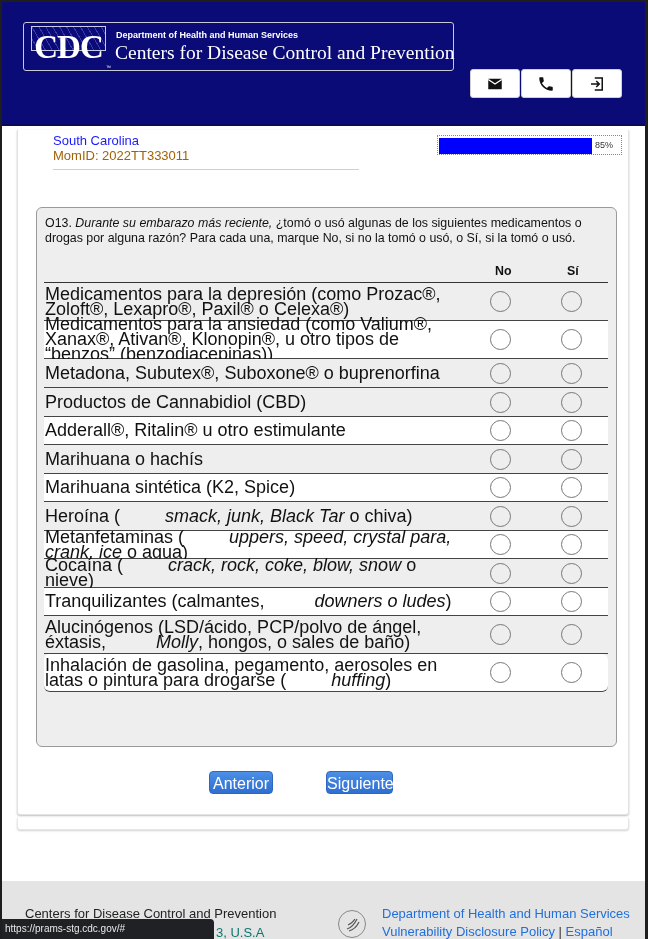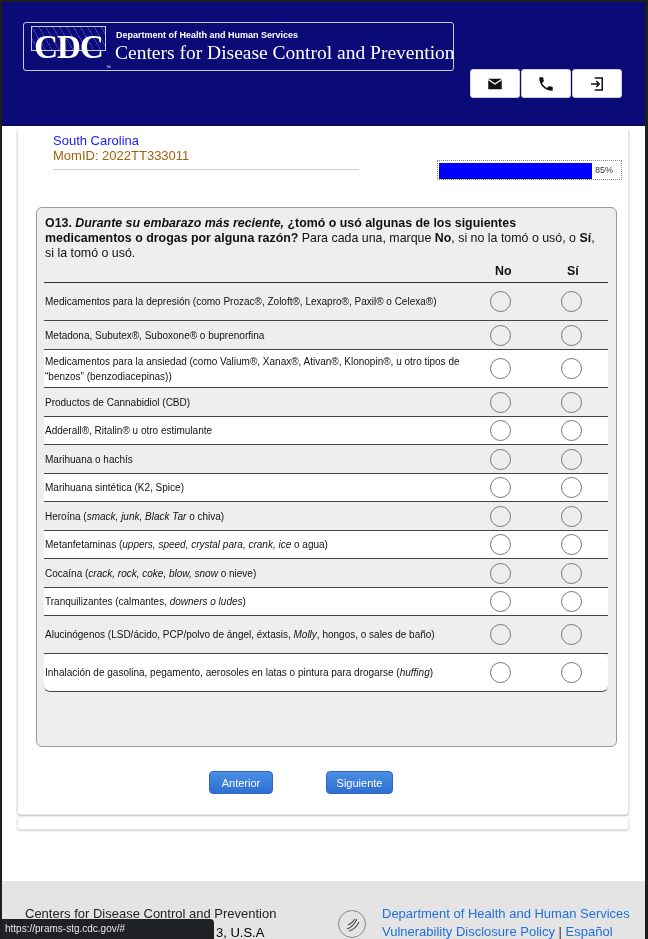--- a/index.html
+++ b/index.html
@@ -67,83 +67,83 @@
     line-height: 15px;
   }
   .momid {
     position: absolute; left: 35px; top: 18px; color: #a16207; font-size: 13px;
     line-height: 15px;
   }
   .info-rule {
     position: absolute; left: 35px; top: 39px; width: 306px; height: 1px; background: #cfcfcf;
   }
   .progress {
-    position: absolute; left: 419px; top: 30px; width: 185px; height: 20px;
+    position: absolute; left: 419px; top: 5px; width: 185px; height: 20px;
     border: 1px dotted #888; background: #fff;
   }
   .progress-fill {
     position: absolute; left: 1px; top: 2px; height: 16px; width: 153px; background: #0000ff;
   }
   .progress-label {
     position: absolute; left: 157px; top: 4px; font-size: 9px; color: #333;
   }
 
   
   .qbox {
     position: absolute; left: 18px; top: 77px; width: 581px; height: 540px;
     background: #eeeeee; border: 1px solid #9a9a9a; border-radius: 6px;
   }
   .qtext {
     position: absolute; left: 8px; top: 8px; width: 560px;
     font-size: 12.4px; line-height: 15px; color: #111;
   }
-  .qtext b { font-weight: bold; }
+  .qtext b { font-weight: normal; }
   .col-head {
     position: absolute; top: 56px; font-size: 12.4px; font-weight: bold; color: #111;
   }
   .head-rule {
     position: absolute; left: 7px; top: 74px; width: 564px; height: 1px; background: #333;
   }
   .rows { position: absolute; left: 7px; top: 75px; width: 564px; }
   .row {
     position: relative; width: 564px; border-bottom: 1px solid #444;
     display: flex; align-items: center;
   }
   .row.gray { background: #eeeeee; }
   .row.white { background: #ffffff; }
   .row-label {
-    width: 420px; padding: 3px 0 3px 1px; font-size: 10px; line-height: 15px; color: #111;
-  }
-  .row-label i { font-style: italic; }
+    width: 420px; padding: 3px 0 3px 1px; font-size: 18px; line-height: 15px; color: #111;
+  }
+  .row-label i { font-style: italic; margin-left: 45px; }
   .radio {
     position: absolute; width: 21px; height: 21px; border-radius: 50%;
     border: 1px solid #777; background: #fff; top: 50%; margin-top: -10.5px; cursor: pointer;
   }
   .radio.gray-bg { background: #eeeeee; }
   .radio.no { left: 446px; }
   .radio.si { left: 517px; }
 
   .nav-btn {
     position: absolute; top: 641px; height: 23px; border-radius: 4px;
     background: linear-gradient(#4a8ee6, #2f6fd0); color: #fff;
-    font-size: 11px; line-height: 23px; text-align: center;
+    font-size: 16px; line-height: 23px; text-align: center;
     border: 1px solid #2e66c0; cursor: pointer;
   }
   .btn-prev { left: 191px; width: 64px; }
   .btn-next { left: 308px; width: 67px; }
 
   
   .footer {
     position: absolute; left: 0; top: 879px; width: 643px; height: 60px; background: #e4e4e4;
   }
   .foot-left {
     position: absolute; left: 23px; top: 25px; font-size: 13px; color: #222;
   }
   .foot-left2 {
-    position: absolute; left: 214px; top: 44px; font-size: 13px; color: #000000;
+    position: absolute; left: 214px; top: 44px; font-size: 13px; color: #0f766e;
   }
   .seal {
     position: absolute; left: 336px; top: 29px; width: 28px; height: 28px;
     border: 1px solid #888; border-radius: 50%;
   }
   .seal svg { width: 28px; height: 28px; }
   .foot-link1 {
     position: absolute; left: 380px; top: 25px; font-size: 13px; color: #1f6fdc;
   }
   .foot-link2 {
@@ -214,29 +214,29 @@
       <div class="col-head" style="left:458px">No</div>
       <div class="col-head" style="left:530px">Sí</div>
       <div class="head-rule"></div>
 
       <div class="rows" id="rows">
           <div class="row gray" style="height: 38px;">
             <div class="row-label">Medicamentos para la depresión (como Prozac®, Zoloft®, Lexapro®, Paxil® o Celexa®)</div>
             <div class="radio no gray-bg"></div>
             <div class="radio si gray-bg"></div>
           </div>
-          <div class="row gray" style="height: 29px;">
-            <div class="row-label">Metadona, Subutex®, Suboxone® o buprenorfina</div>
-            <div class="radio no gray-bg"></div>
-            <div class="radio si gray-bg"></div>
-          </div>
           <div class="row white" style="height: 38px;">
             <div class="row-label">Medicamentos para la ansiedad (como Valium®, Xanax®, Ativan®, Klonopin®, u otro tipos de “benzos” (benzodiacepinas))</div>
             <div class="radio no"></div>
             <div class="radio si"></div>
+          </div>
+          <div class="row gray" style="height: 29px;">
+            <div class="row-label">Metadona, Subutex®, Suboxone® o buprenorfina</div>
+            <div class="radio no gray-bg"></div>
+            <div class="radio si gray-bg"></div>
           </div>
           <div class="row gray" style="height: 29px;">
             <div class="row-label">Productos de Cannabidiol (CBD)</div>
             <div class="radio no gray-bg"></div>
             <div class="radio si gray-bg"></div>
           </div>
           <div class="row white" style="height: 28px;">
             <div class="row-label">Adderall®, Ritalin® u otro estimulante</div>
             <div class="radio no"></div>
             <div class="radio si"></div>

